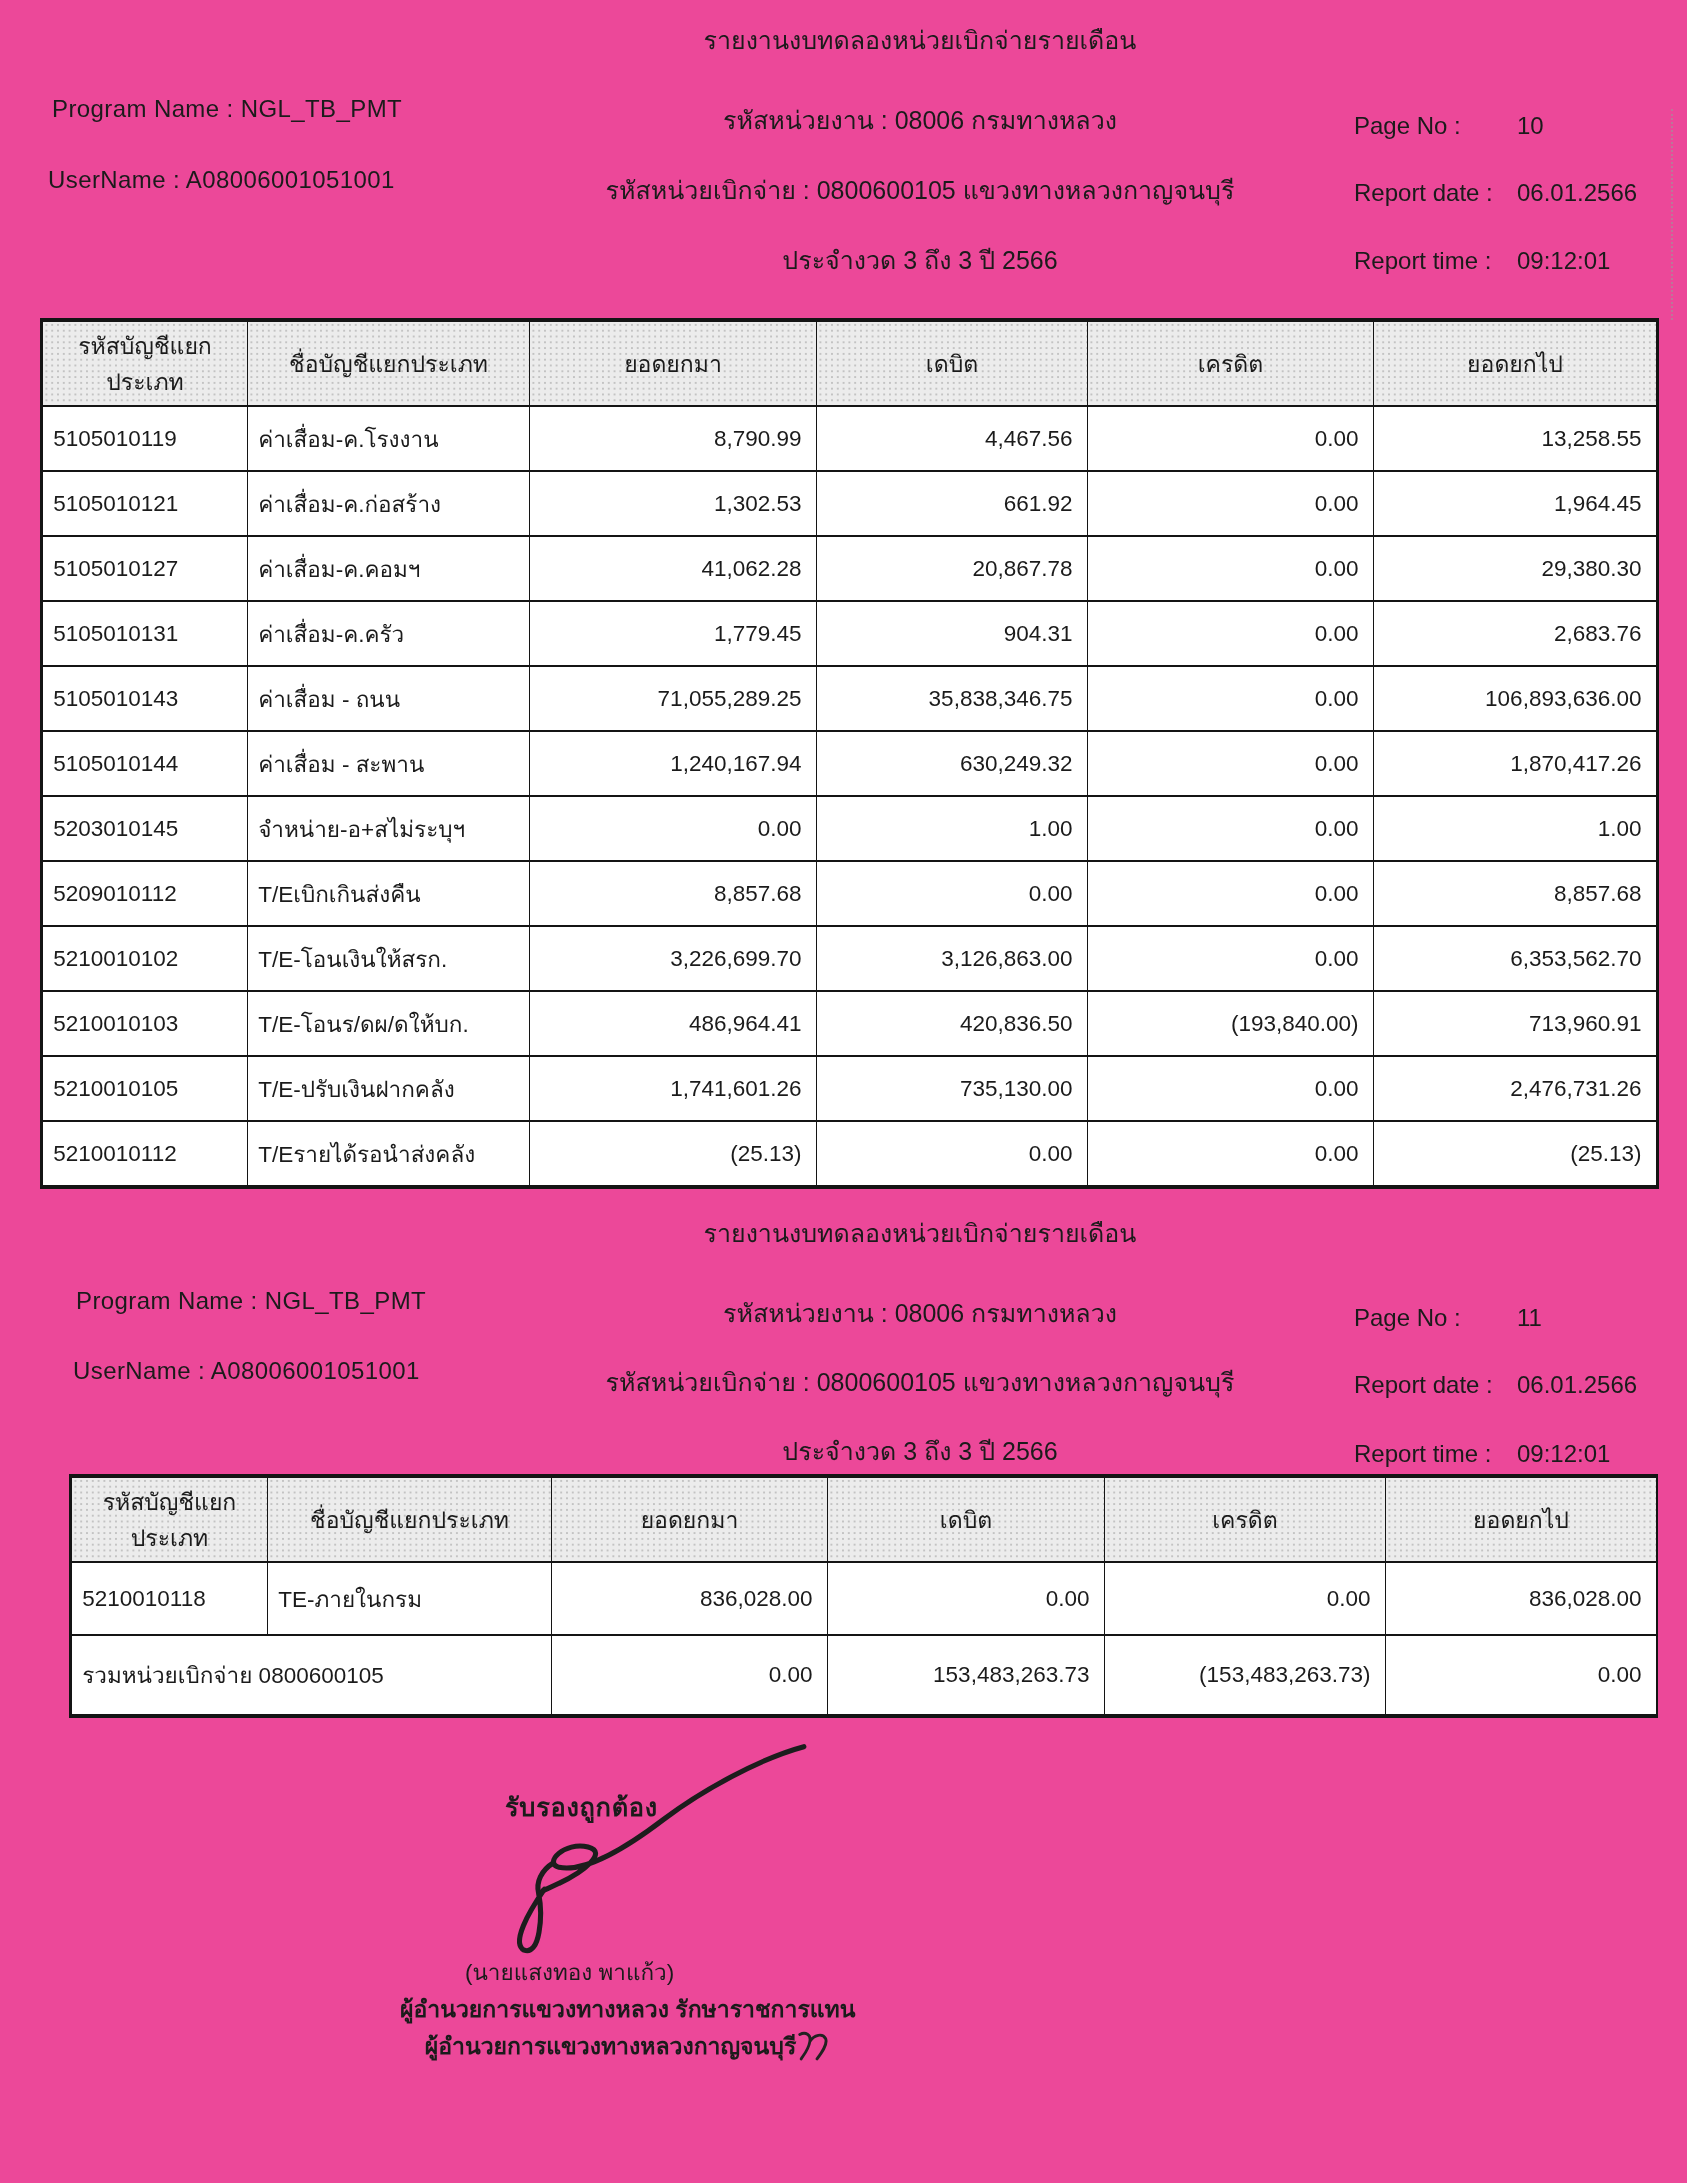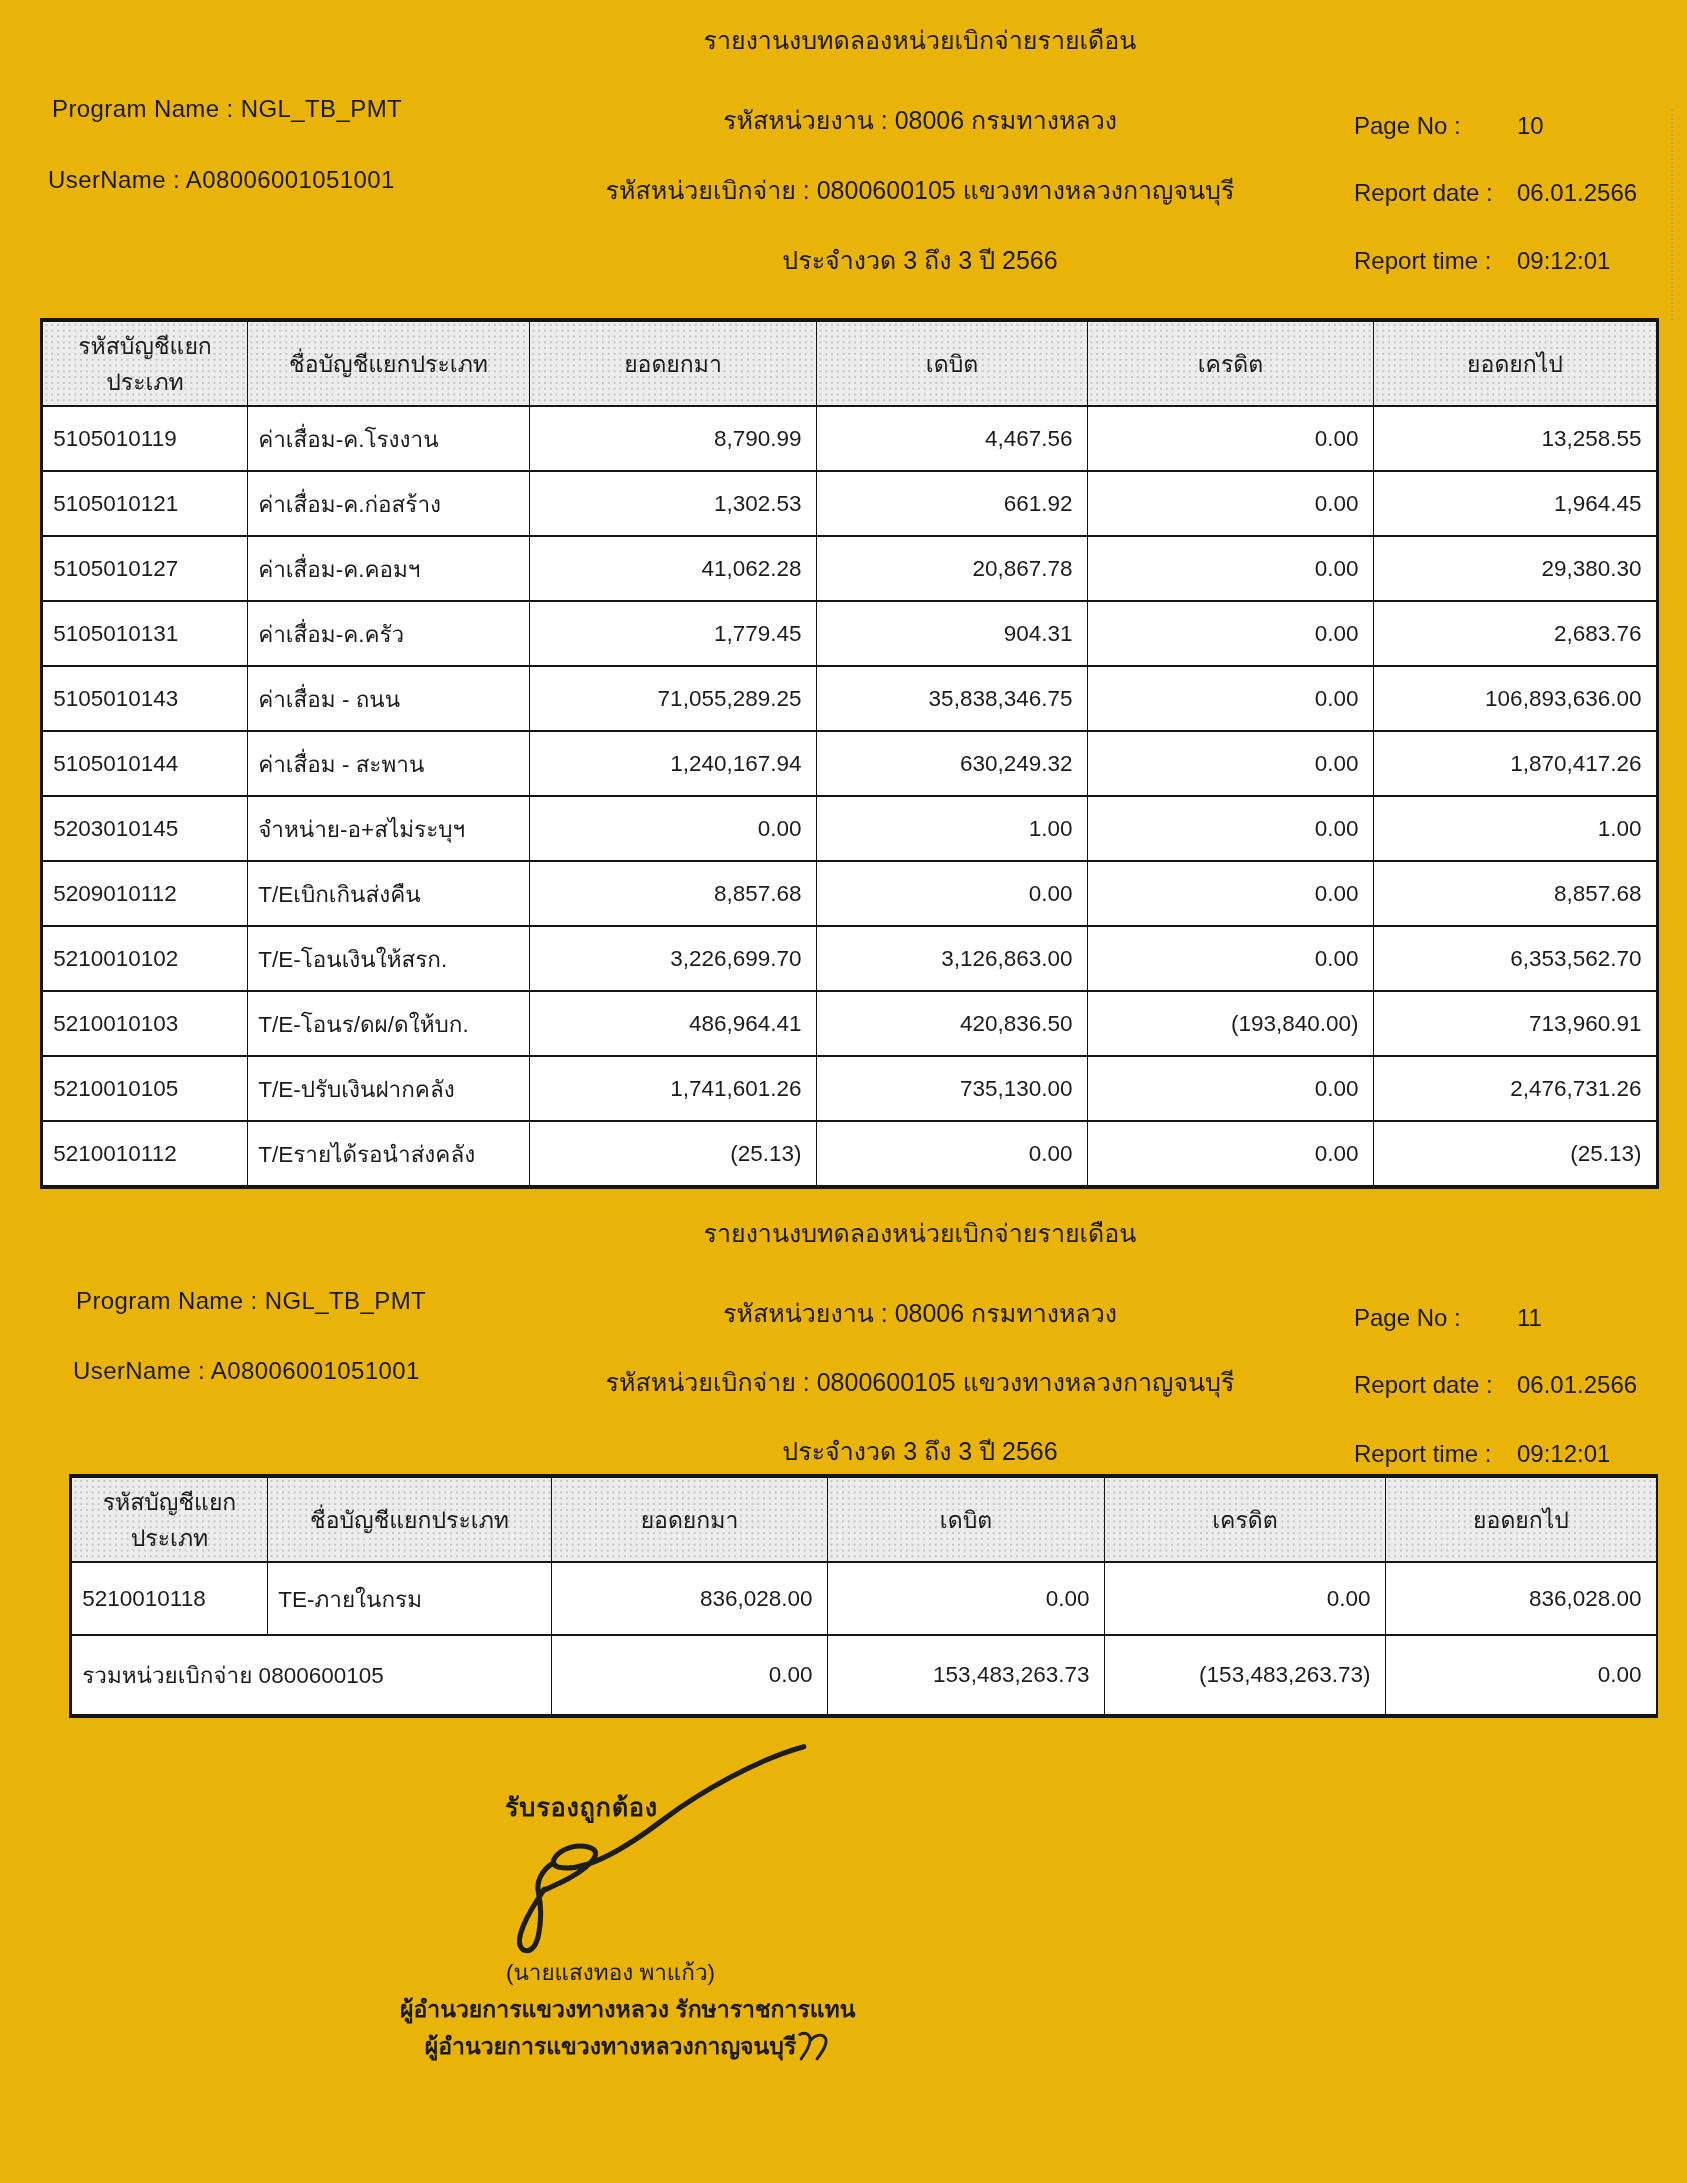--- a/index.html
+++ b/index.html
@@ -1,19 +1,19 @@
 <!DOCTYPE html>
 <html style="font-size:11.6px"><head>
 <meta charset="utf-8">
 <style>
   html,body{margin:0;padding:0;background:#e8e8e6;}
   .page{
     position:relative;
     width:1687px;height:2183px;
-    background:#eab308;
+    background:#ec4899;
     font-family:"Liberation Sans","DejaVu Sans",sans-serif;
     color:#1b1b1b;
     overflow:hidden;
   }
   .abs{position:absolute;white-space:nowrap;}
   .hdr-en{font-size:24px;letter-spacing:0.4px;}
   .hdr-th{font-size:25px;}
   .center-col{text-align:center;}
   .rlabel{font-size:24px;}
   .rvalue{font-size:24px;}
@@ -36,21 +36,21 @@
     height:61px;
     font-size:22.5px;vertical-align:middle;
     background:#fff;
   }
   table.rpt td.cl{text-align:left;padding-left:10.2px;}
   table.rpt td.cr{text-align:right;padding-right:14.5px;}
   table.t2 td{height:69px;}
   table.t2 tr.total td{height:76px;}
 
   .sig-certify{font-size:25.4px;font-weight:600;letter-spacing:0.7px;font-family:Liberation Mono, monospace;}
-  .sig-name{font-size:22.5px;text-align:center;}
+  .sig-name{font-size:22.5px;text-align:left;}
   .sig-title{font-size:23px;font-weight:600;text-align:center;}
   .scan-dots{border-left:2.2px dotted #9a9a9a;opacity:.55;width:0;}
 </style>
 </head>
 <body>
 
 <div class="page">
 
   <div class="abs center-col hdr-th" style="left:153px;top:20.4px;width:1534px;">รายงานงบทดลองหน่วยเบิกจ่ายรายเดือน</div>
 

